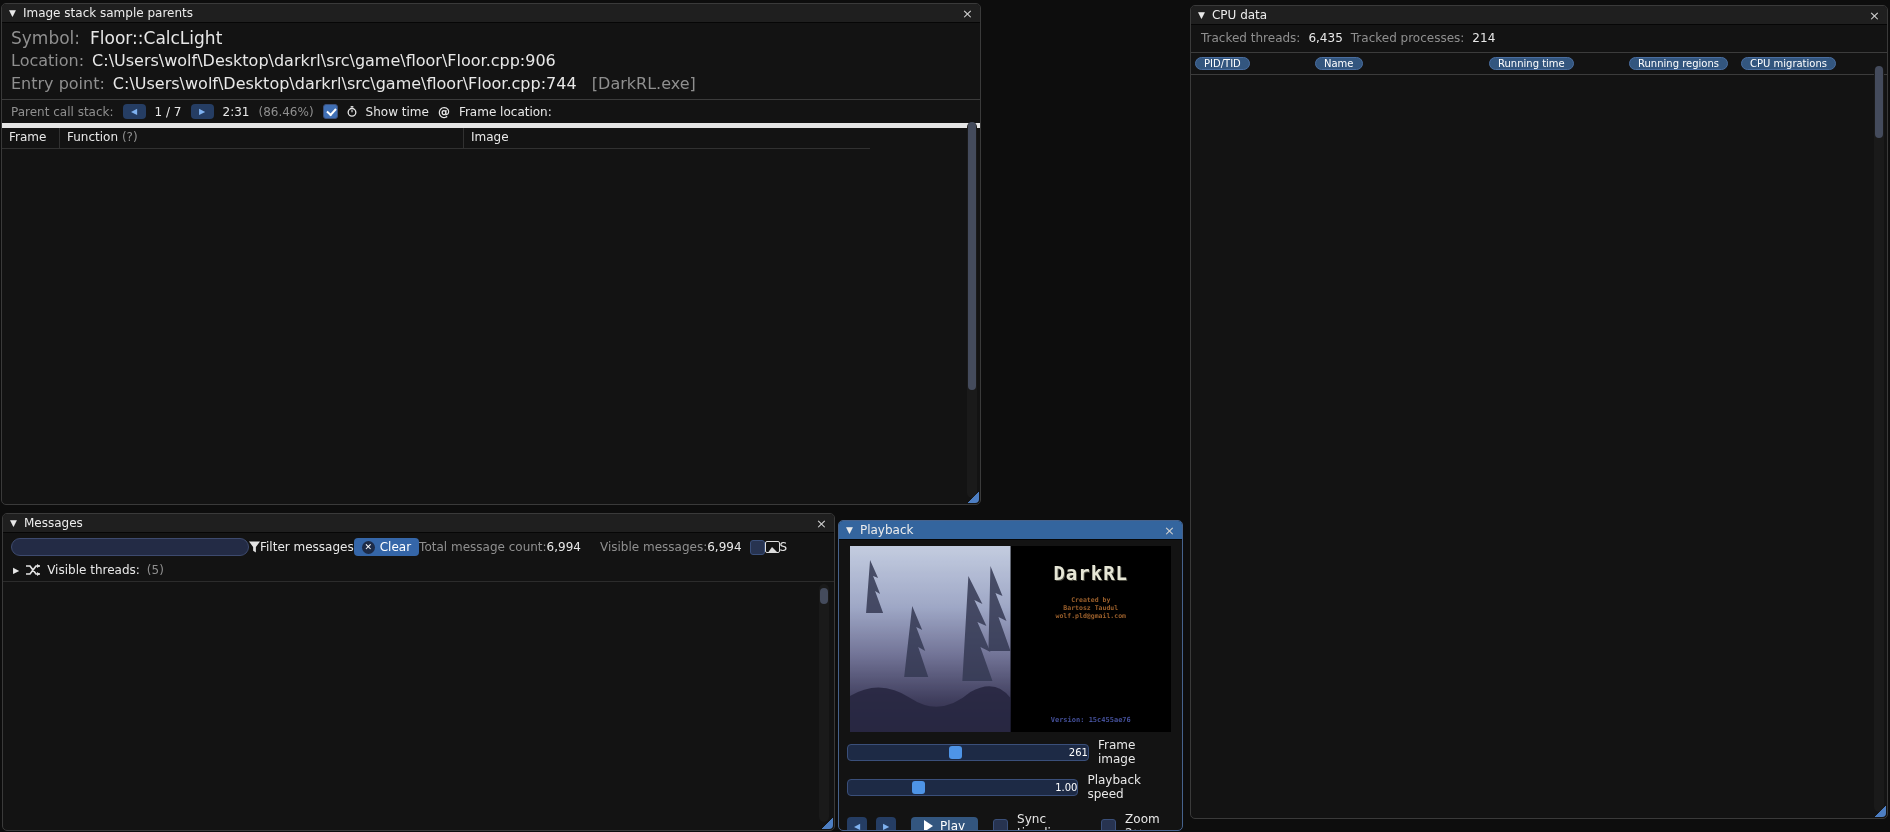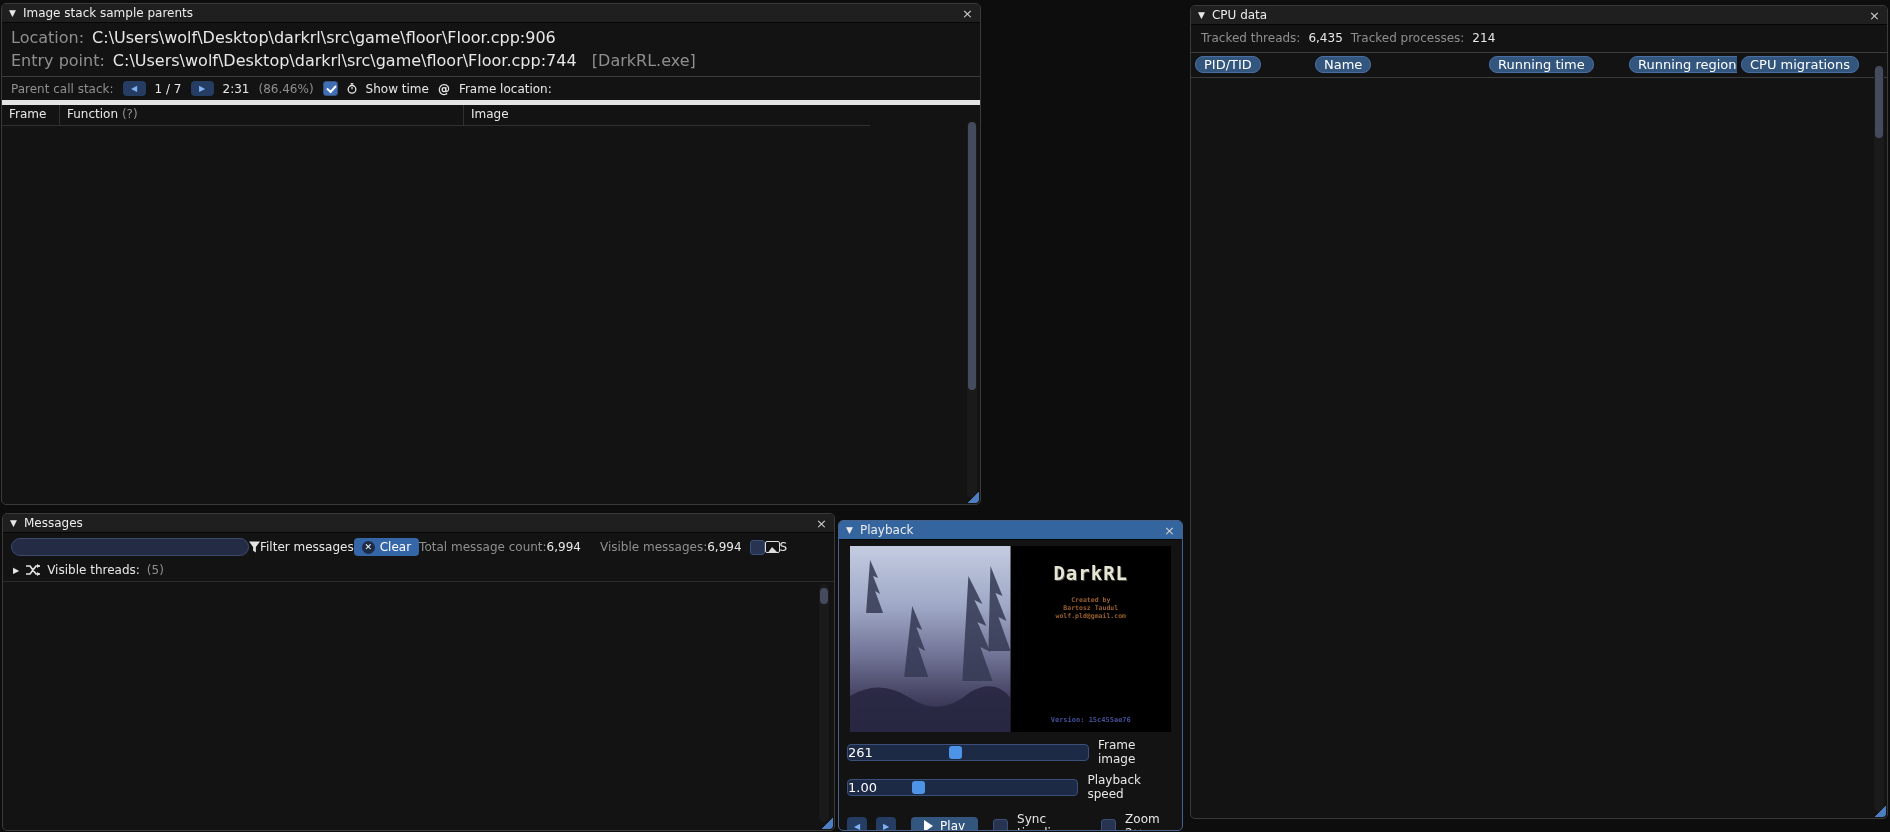--- a/index.html
+++ b/index.html
@@ -59,45 +59,46 @@
        font-family:"DejaVu Sans Mono","Liberation Mono",monospace;text-align:center}
   .pb-logo{margin-top:16px;font-size:19px;font-weight:bold;letter-spacing:1px;color:#e6e6d6;
        text-shadow:1px 1px 0 #4a4a40}
   .pb-created{margin-top:12px;font-size:6.5px;line-height:8px;color:#9a5f2b;font-weight:bold}
   .pb-menu{margin-top:26px;font-size:7px;line-height:11px}
   .pb-ver{margin-top:auto;margin-bottom:8px;font-size:7px;color:#44509a;font-weight:bold}
   .sliders{padding:2px 8px}
   .slrow{display:flex;align-items:center;gap:9px;margin-bottom:7px}
   .slider{position:relative;width:250px;height:17px;background:#1d2a45;border:1px solid #3a4f7a;border-radius:4px}
   .slider .hnd{position:absolute;top:1px;bottom:1px;width:13px;background:#4e94e6;border-radius:3px}
-  .slider .val{position:absolute;width:100%;text-align:left;line-height:16px;color:#fff;font-size:13px}
+  .slider .val{position:absolute;width:100%;text-align:right;line-height:16px;color:#fff;font-size:10px}
   .pbtns{display:flex;align-items:center;gap:9px;padding:2px 8px 6px 8px}
   .playbtn{background:#33567f;border-radius:4px;color:#fff;display:inline-flex;align-items:center;
       gap:7px;padding:2px 13px;font-size:12px}
   .ptri{width:0;height:0;border-left:9px solid #fff;border-top:6px solid transparent;border-bottom:6px solid transparent}
   
   .cpuhead{padding:6px 10px 7px 10px;border-bottom:1px solid #3c3c3c;display:flex;gap:8px}
   .cgrid{display:grid;grid-template-columns:120px 174px 140px 112px 1fr}
   .chdr{padding:2px 0 3px 0;border-bottom:1px solid #3c3c3c}
   .chdr>div{padding:1px 4px;overflow:hidden}
   .pillh{display:inline-block;background:#33567f;border:1px solid #4a6ea0;border-radius:8px;
-      padding:0px 8px;font-size:13px;color:#fff;white-space:nowrap}
+      padding:0px 8px;font-size:10px;color:#fff;white-space:nowrap}
 </style>
 </head>
 <body>
 
 <div class="stage">
 
   <div class="win" style="left:1px;top:3px;width:980px;height:502px">
     <div class="tbar">
       <span class="tri">▼</span>
       <span>Image stack sample parents</span>
       <span class="xbtn">×</span>
     </div>
     <div class="info">
+      <div class="symrow"><span class="lbl">Symbol:</span><span class="w">Floor::CalcLight</span></div>
       <div class="kv"><span class="lbl">Location:</span><span class="w">C:\Users\wolf\Desktop\darkrl\src\game\floor\Floor.cpp:906</span></div>
       <div class="kv"><span class="lbl">Entry point:</span><span class="w">C:\Users\wolf\Desktop\darkrl\src\game\floor\Floor.cpp:744</span>&nbsp;&nbsp;&nbsp;<span class="dim">[DarkRL.exe]</span></div>
     </div>
     <div class="sepline"></div>
     <div class="controls">
       <span class="dim">Parent call stack:</span>
       <span class="navbtn">◀</span>
       <span class="w">1 / 7</span>
       <span class="navbtn">▶</span>
       <span class="w">2:31</span>

